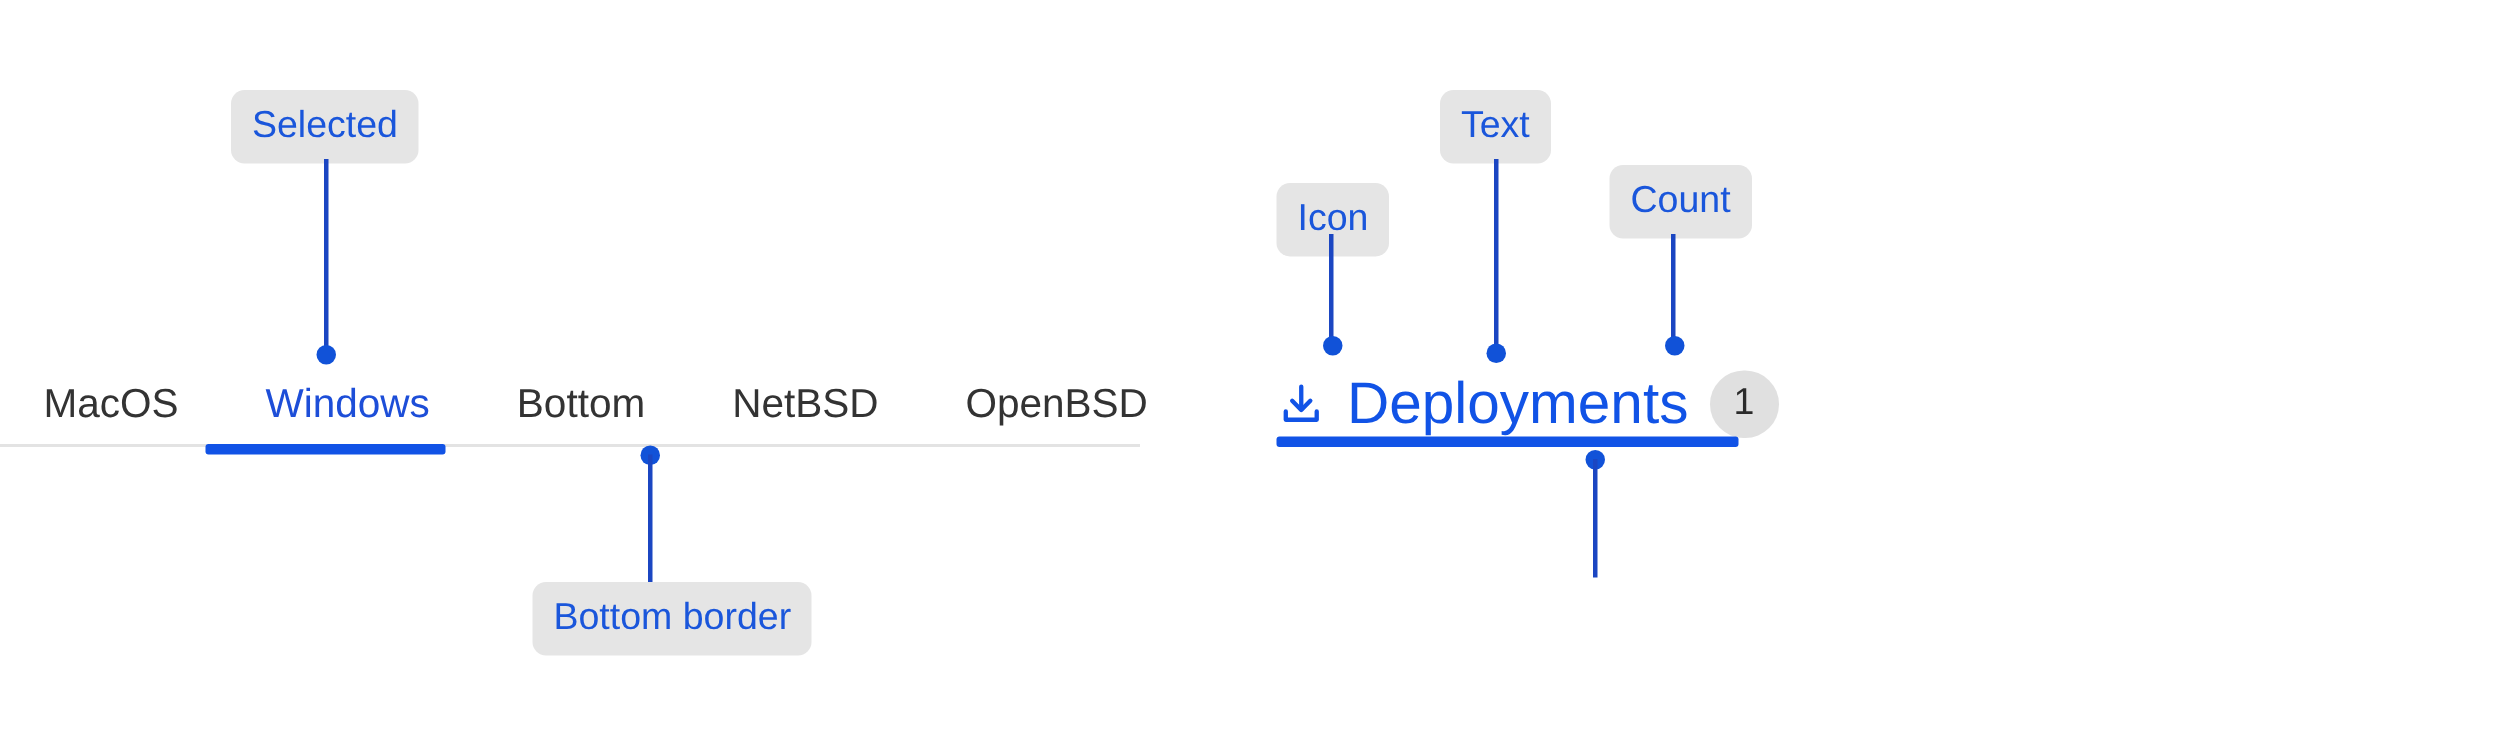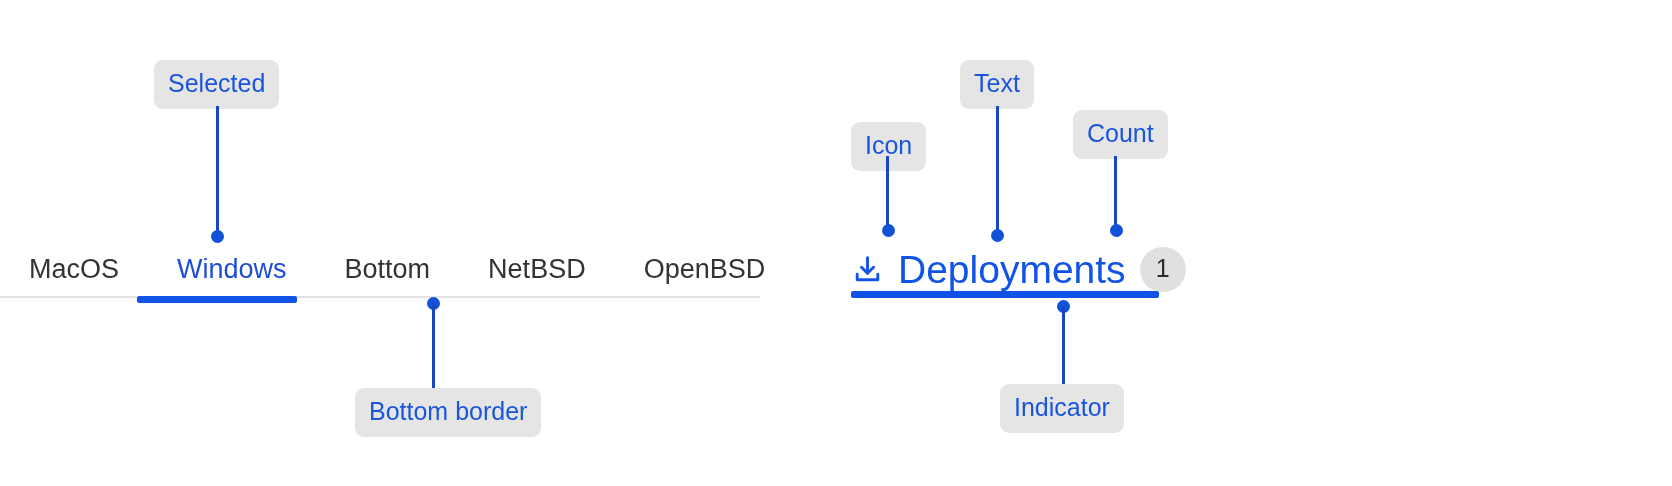--- a/index.html
+++ b/index.html
@@ -175,15 +175,14 @@
       </svg>
     </span>
     <span id="right-tab-label">Deployments</span>
     <span id="right-count">1</span>
   </div>
 
   <div id="right-indicator"></div>
 
   <div class="dot" style="left:1057px; top:300px;"></div>
   <div class="leader" style="left:1062px; top:306px; height:79px;"></div>
-  <div class="callout" style="left:1000px; top:384px;">Indicator</div>
 
 </div>
 
 </body></html>

